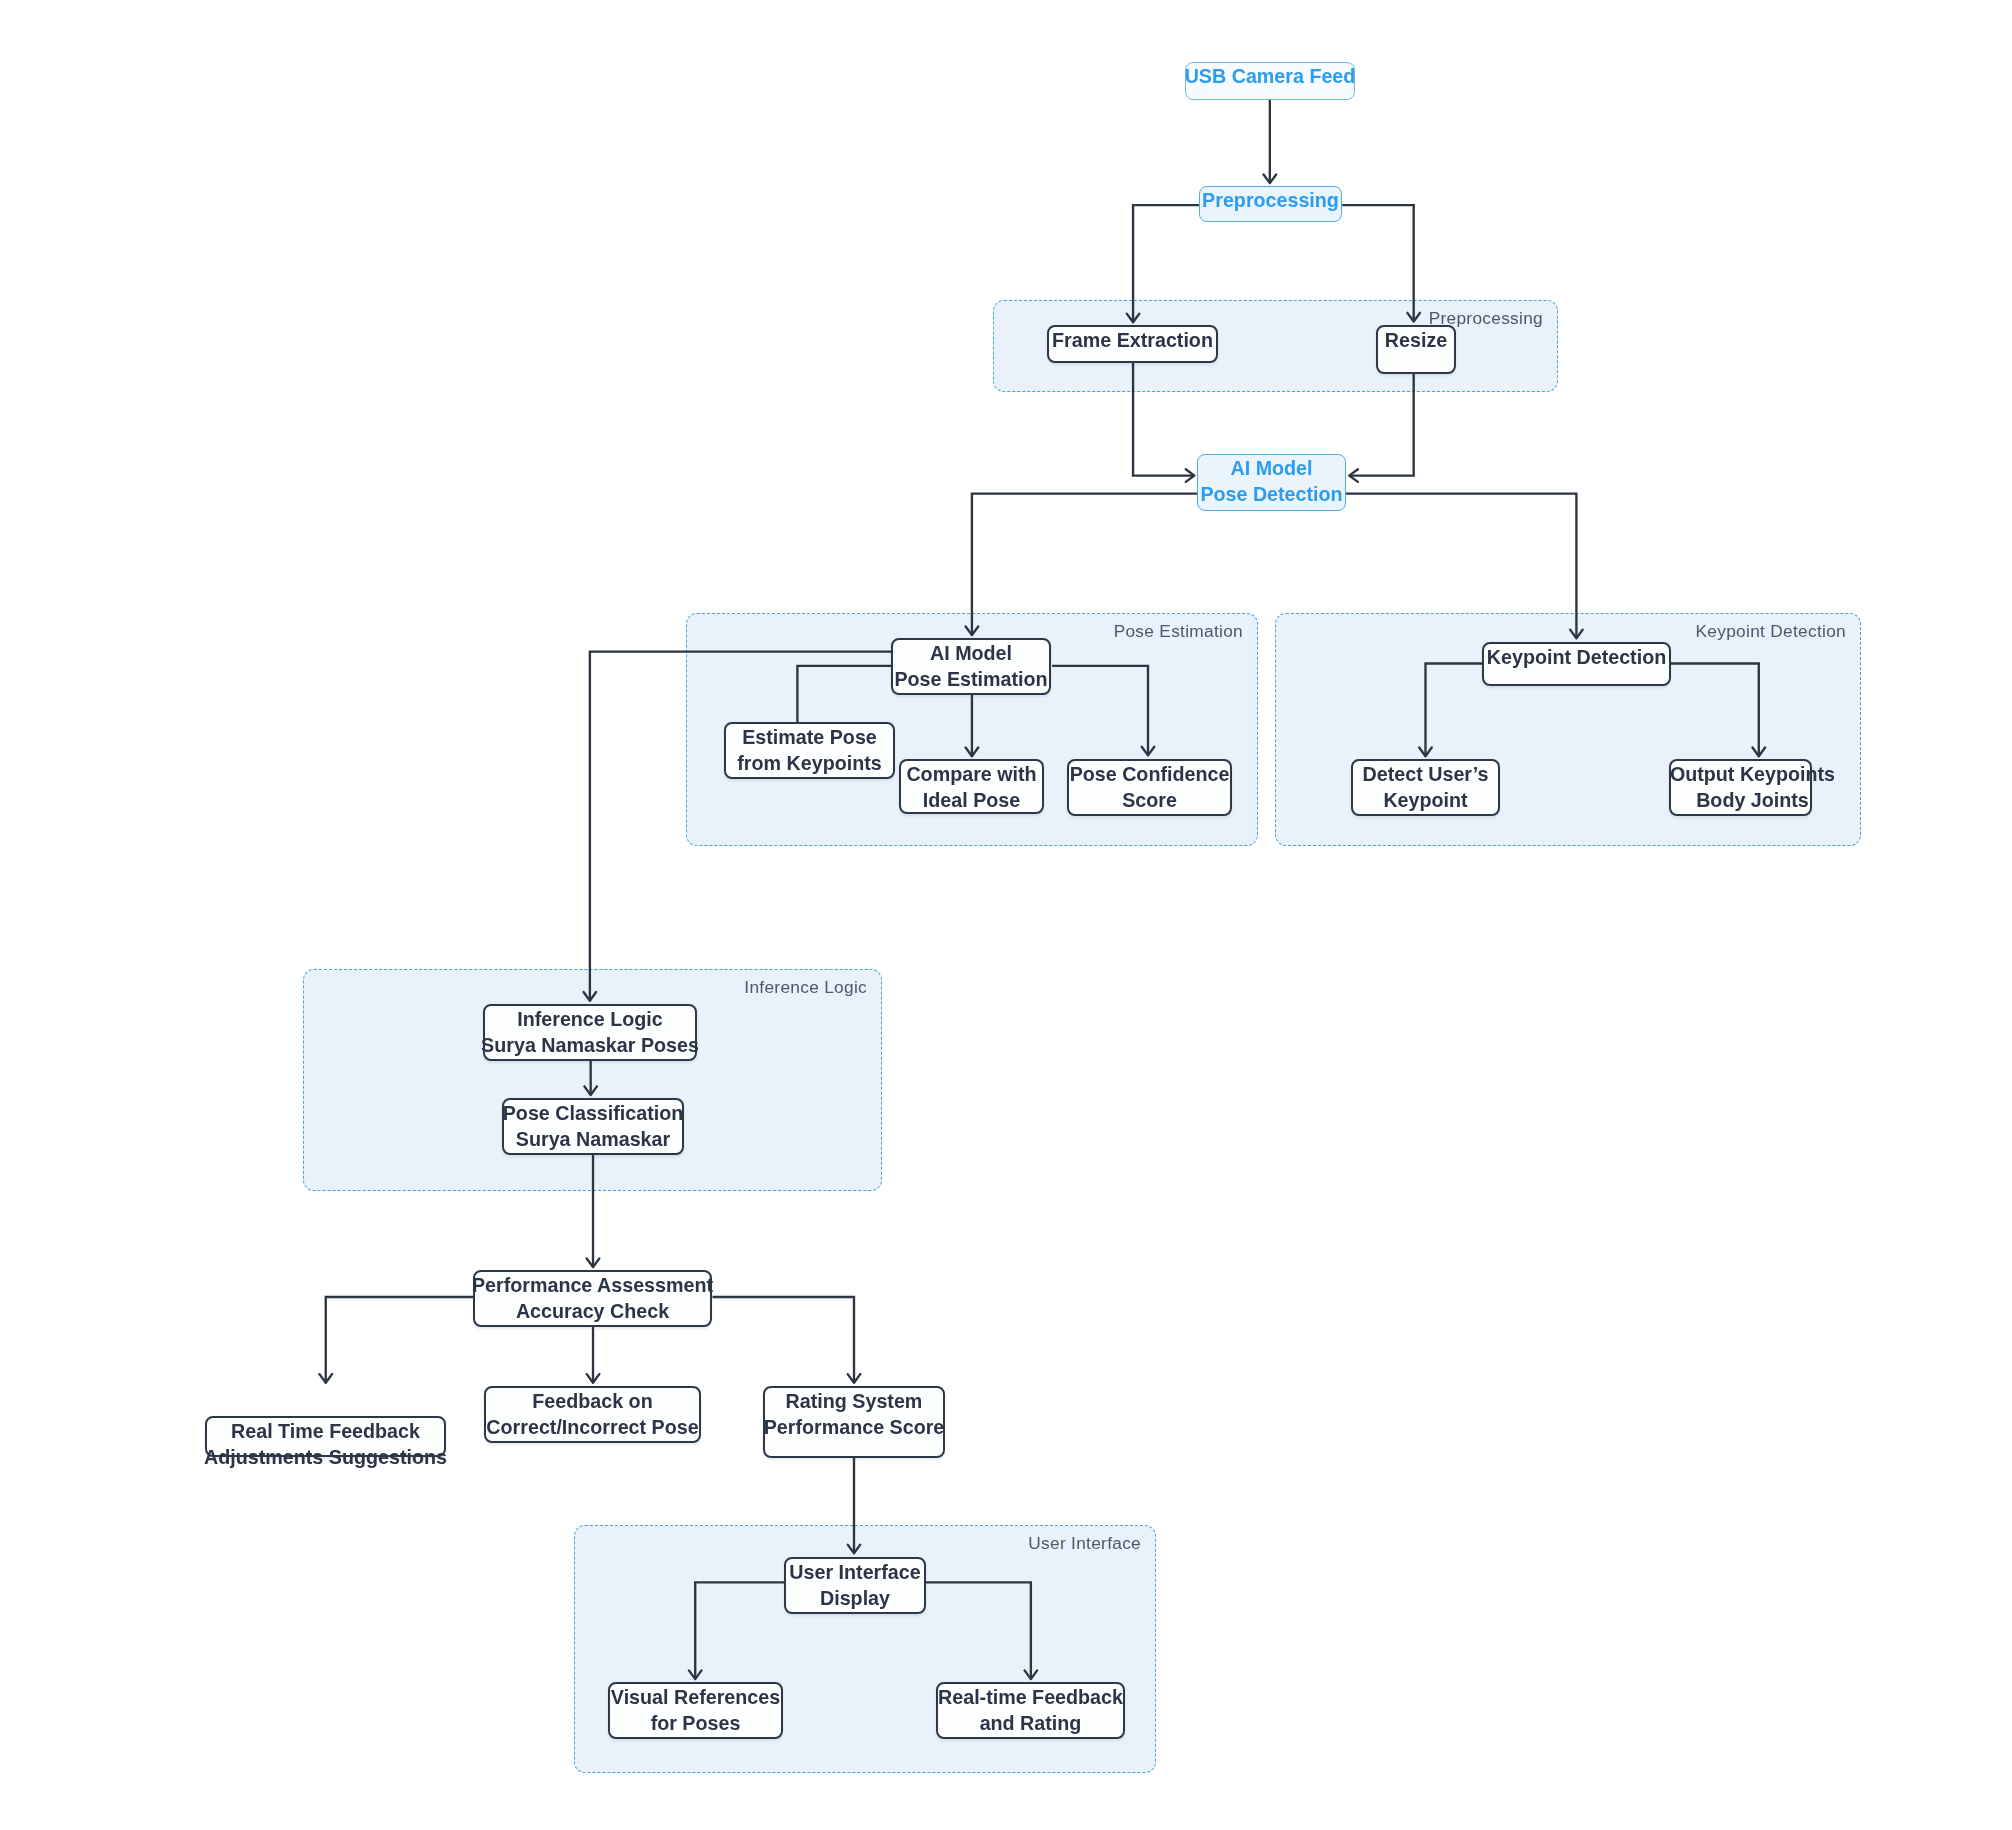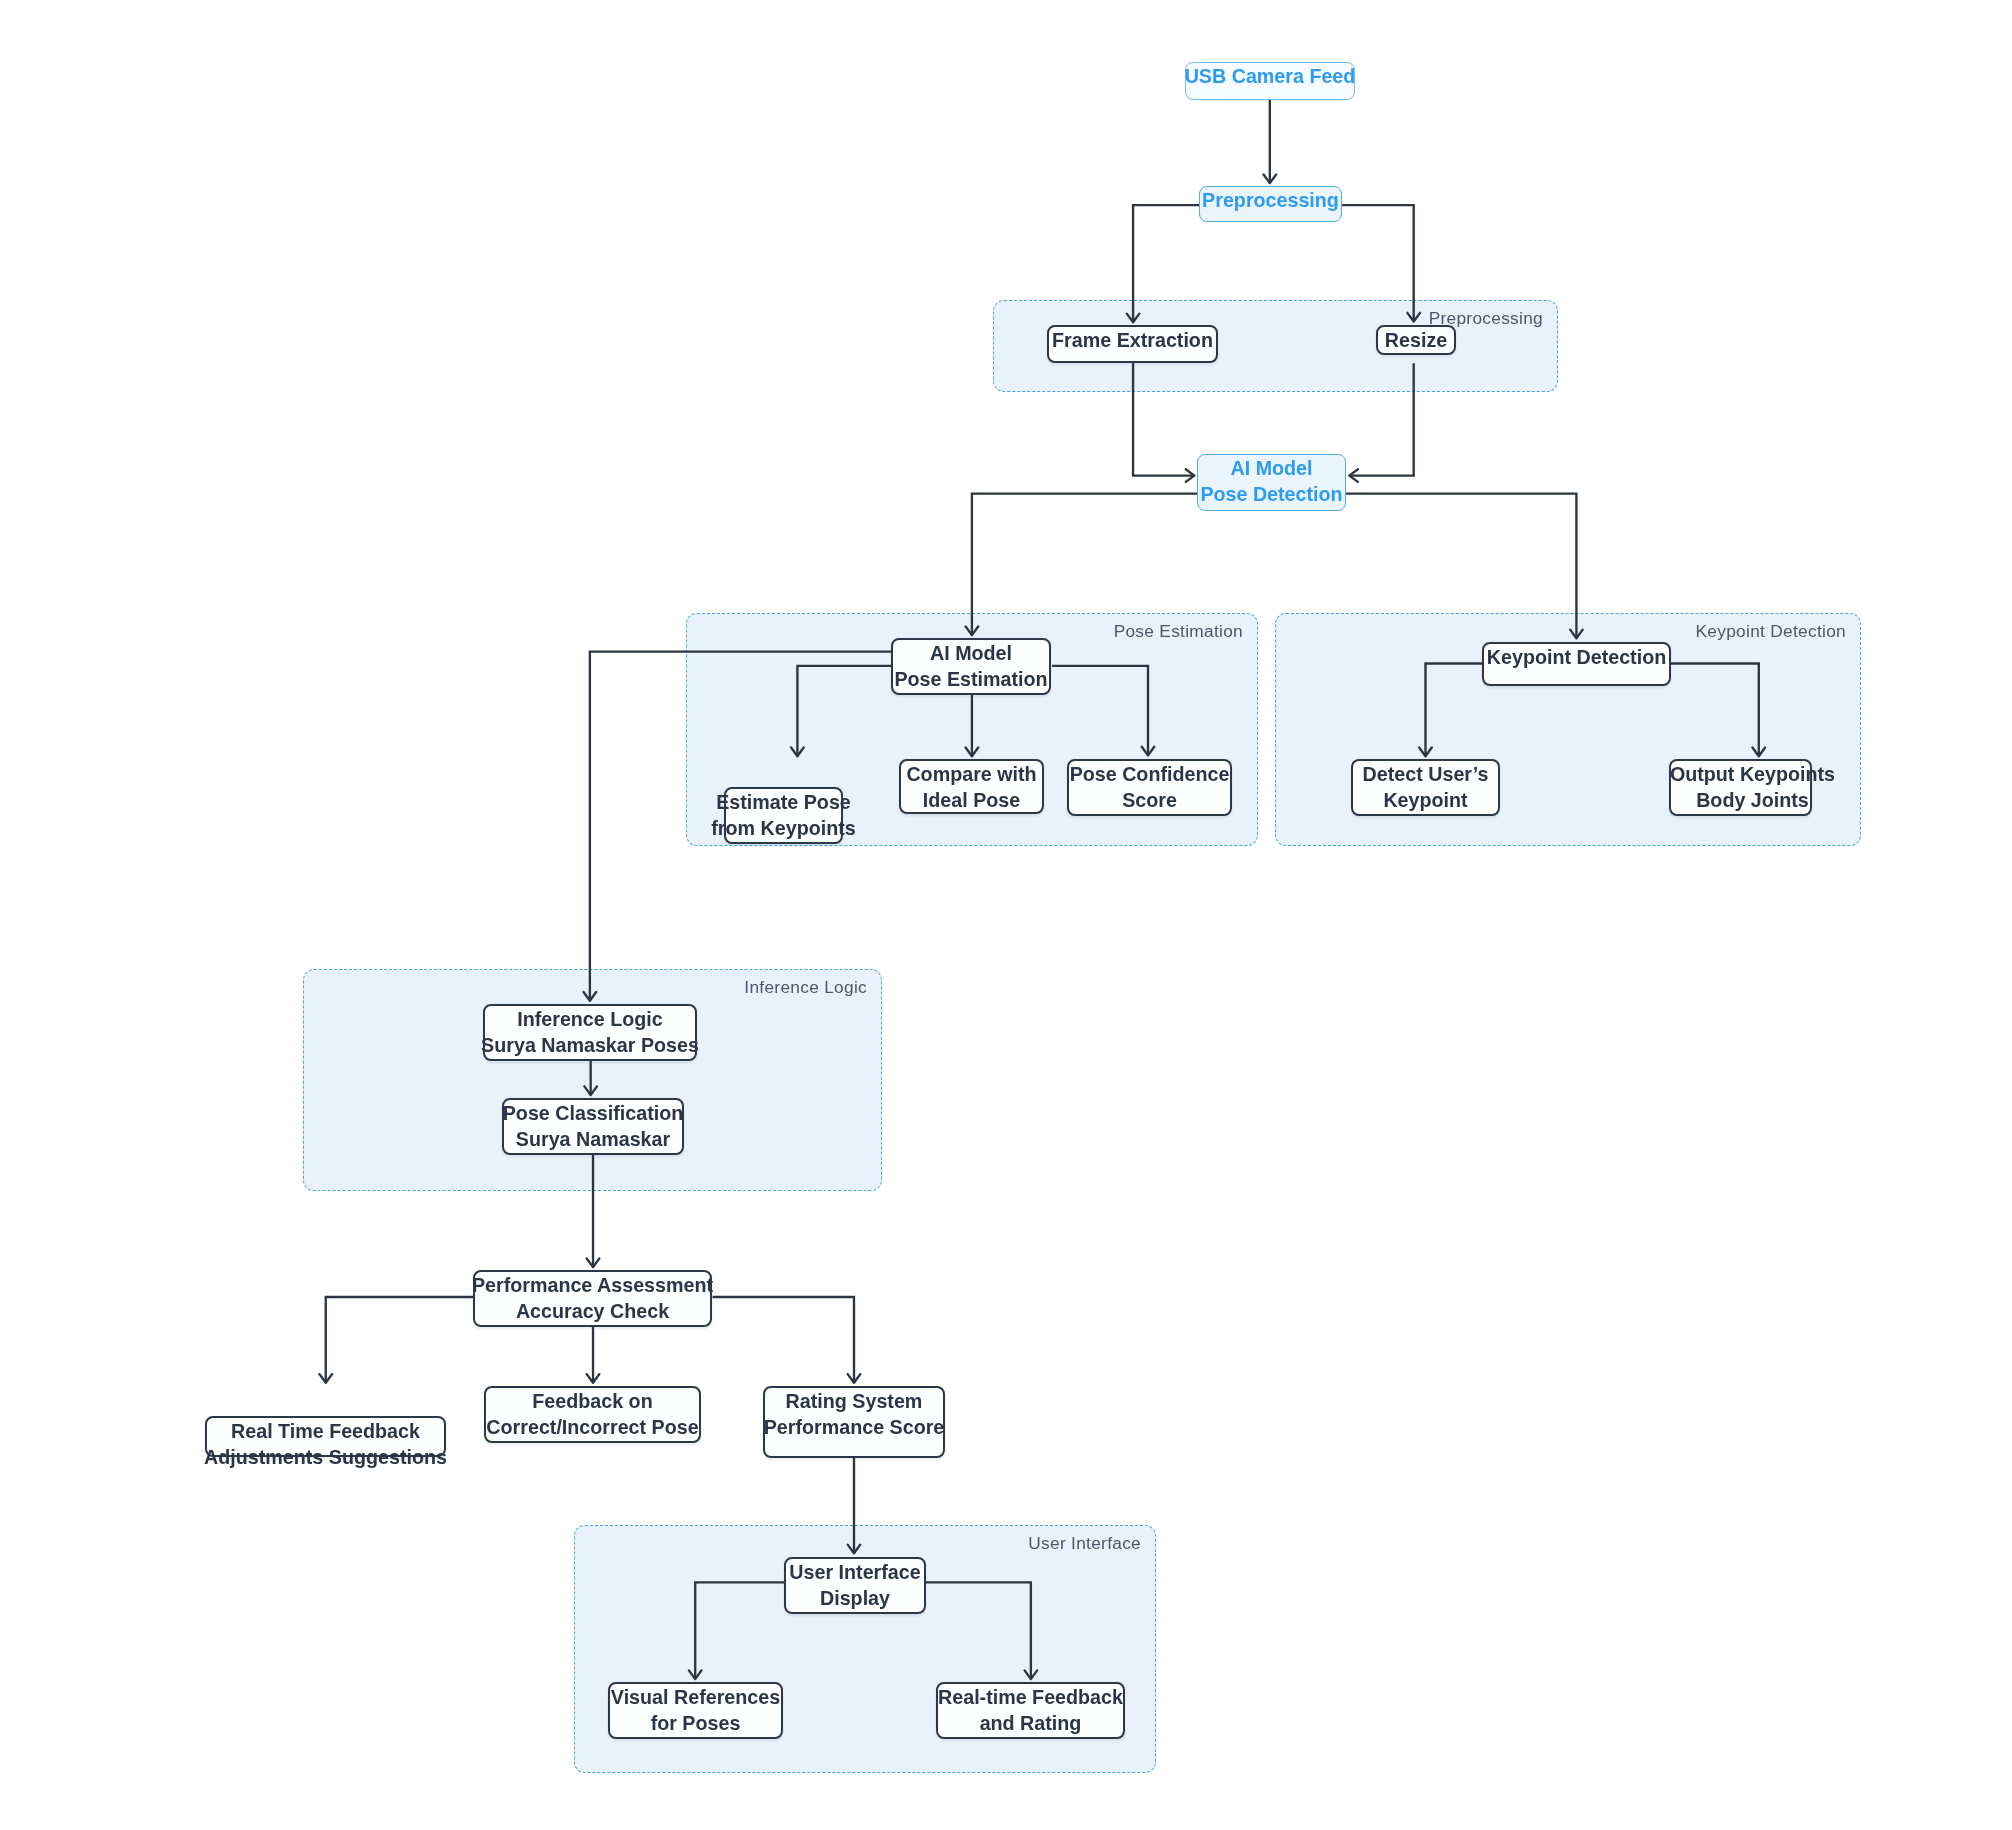--- a/index.html
+++ b/index.html
@@ -118,35 +118,35 @@
   </div>
 
   <div class="node blue" style="left:1199px;top:186px;width:143px;height:36px;">
     <div class="nl">Preprocessing</div>
   </div>
 
   <div class="node" style="left:1047px;top:325px;width:171px;height:38px;">
     <div class="nl">Frame Extraction</div>
   </div>
 
-  <div class="node" style="left:1376px;top:325px;width:80px;height:30px;">
+  <div class="node" style="left:1376px;top:325px;width:80px;height:49px;">
     <div class="nl">Resize</div>
   </div>
 
   <div class="node blue" style="left:1197px;top:454px;width:149px;height:57px;">
     <div class="nl">AI Model</div>
     <div class="nl">Pose Detection</div>
   </div>
 
   <div class="node" style="left:891px;top:638px;width:160px;height:57px;">
     <div class="nl">AI Model</div>
     <div class="nl">Pose Estimation</div>
   </div>
 
-  <div class="node" style="left:724px;top:787px;width:119px;height:57px;">
+  <div class="node" style="left:724px;top:722px;width:171px;height:57px;">
     <div class="nl">Estimate Pose</div>
     <div class="nl">from Keypoints</div>
   </div>
 
   <div class="node" style="left:899px;top:759px;width:145px;height:55px;">
     <div class="nl">Compare with</div>
     <div class="nl">Ideal Pose</div>
   </div>
 
   <div class="node" style="left:1067px;top:759px;width:165px;height:57px;">

